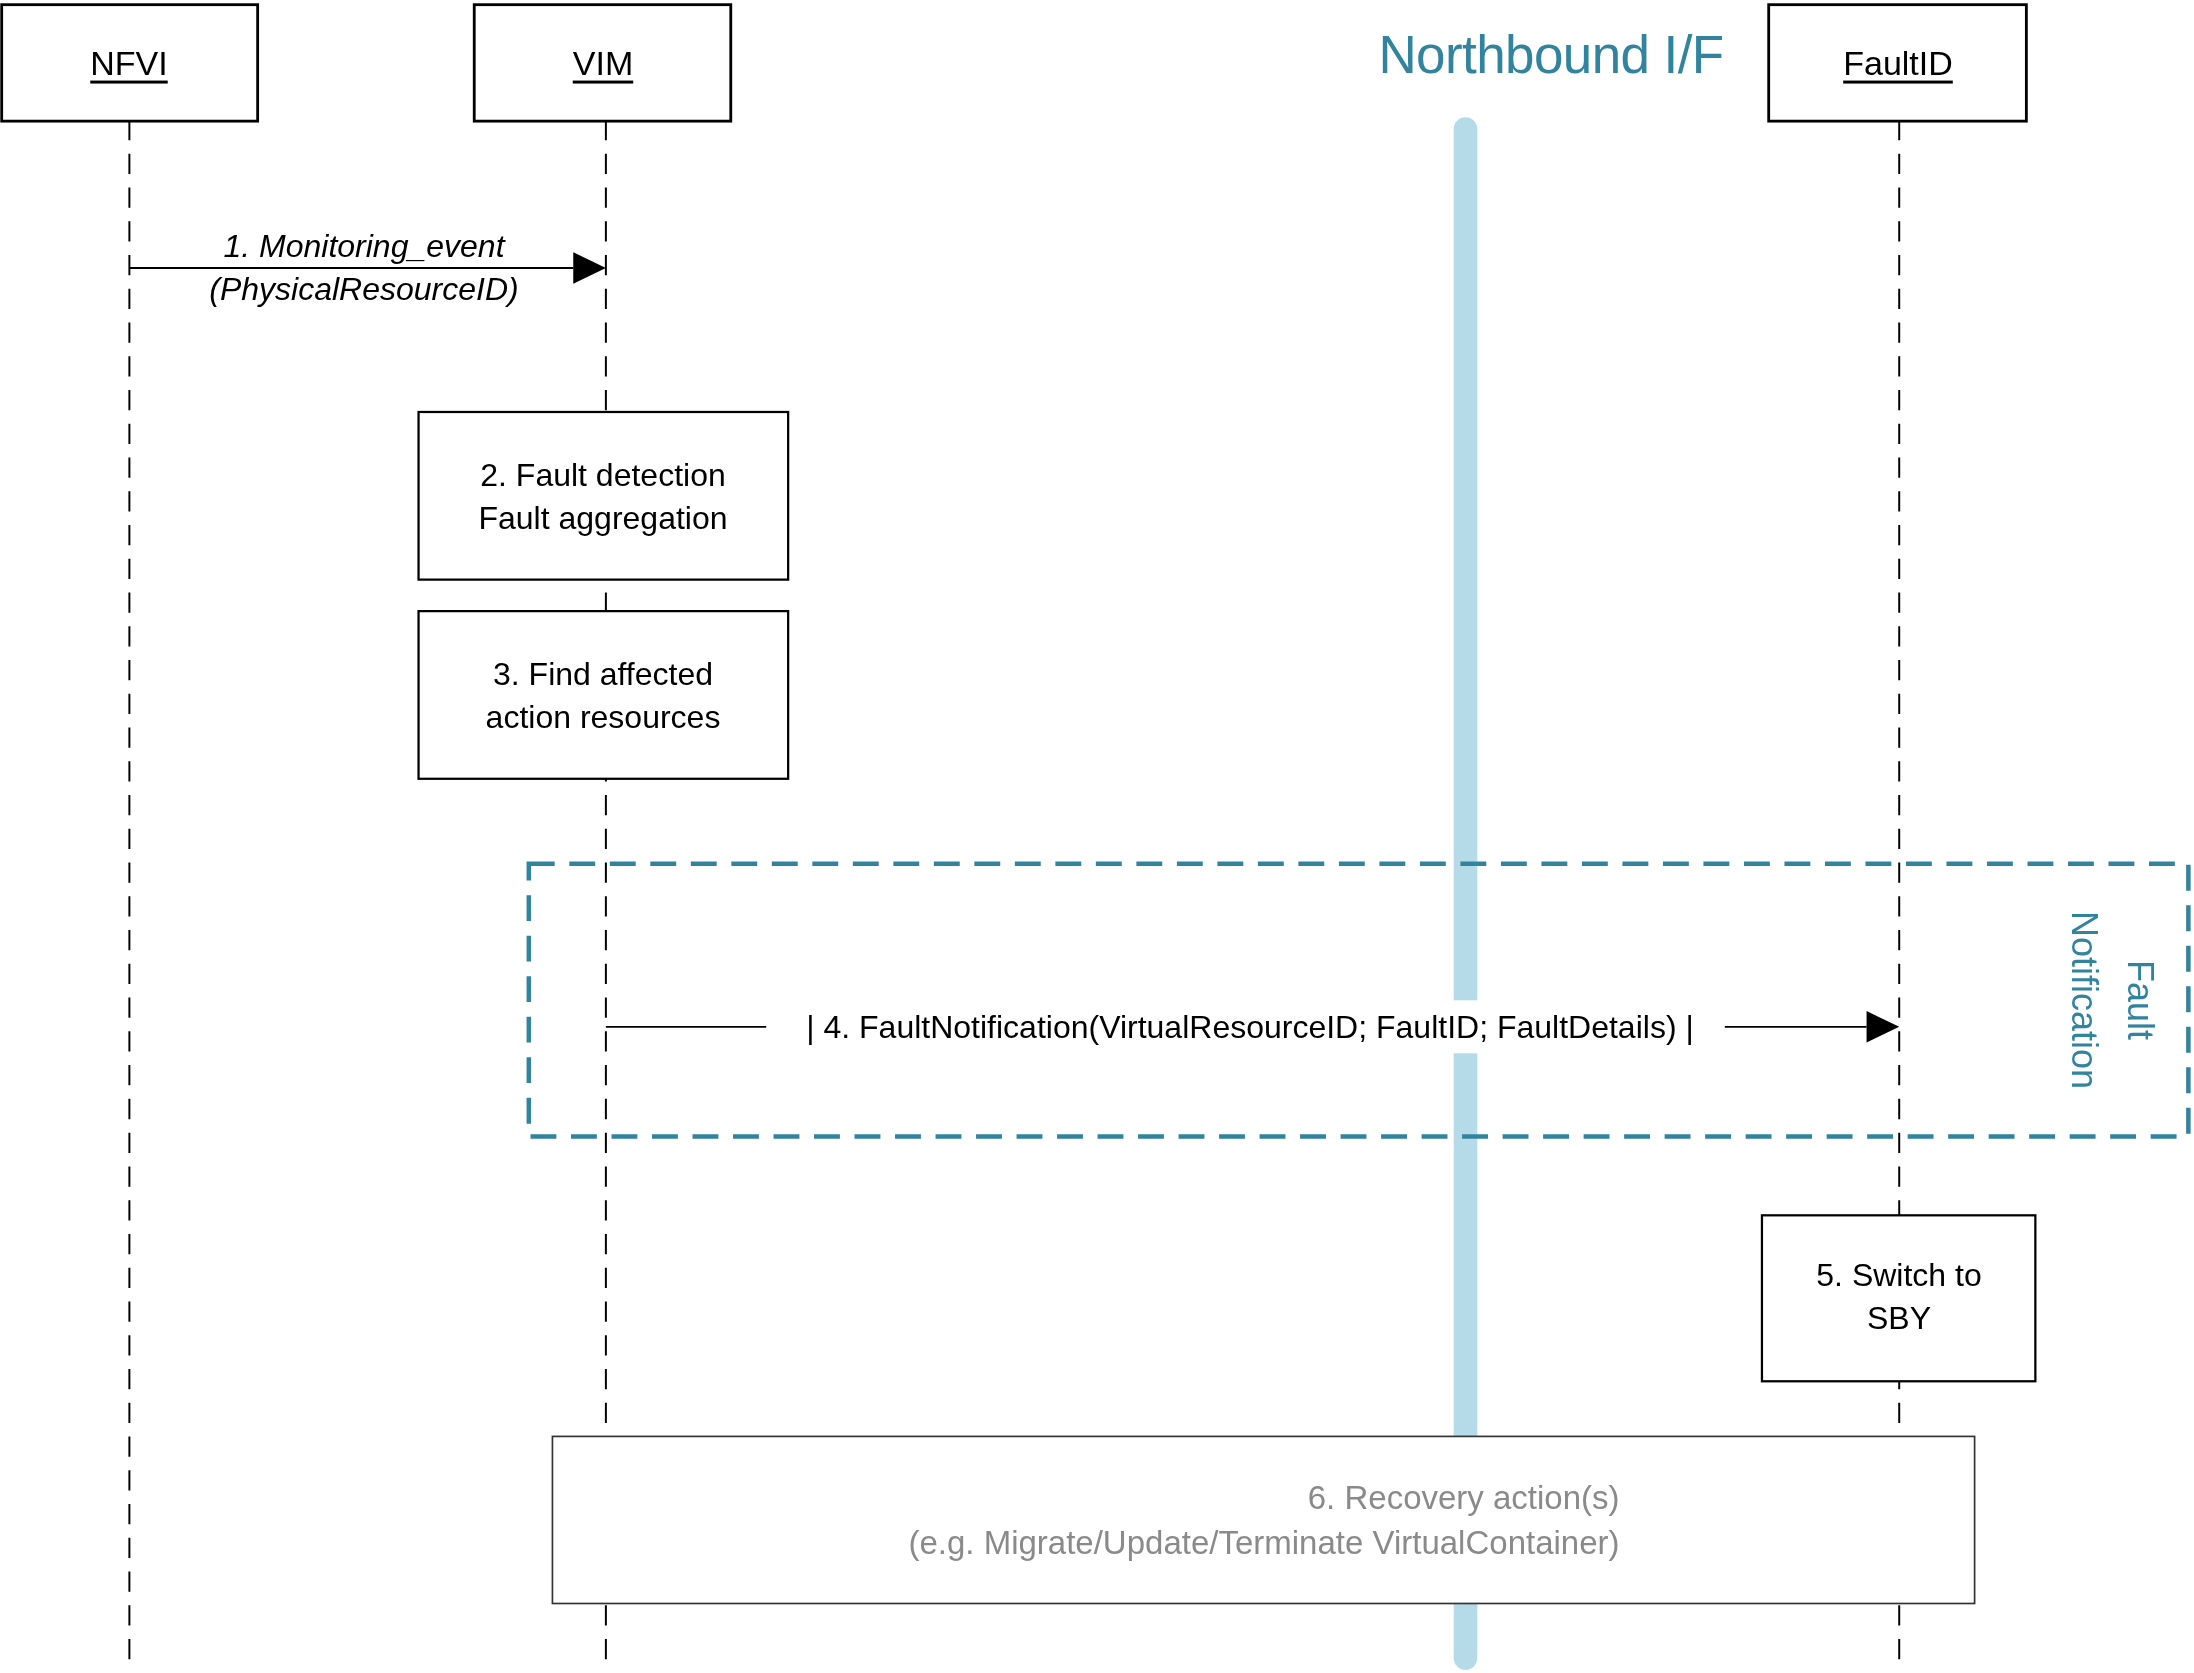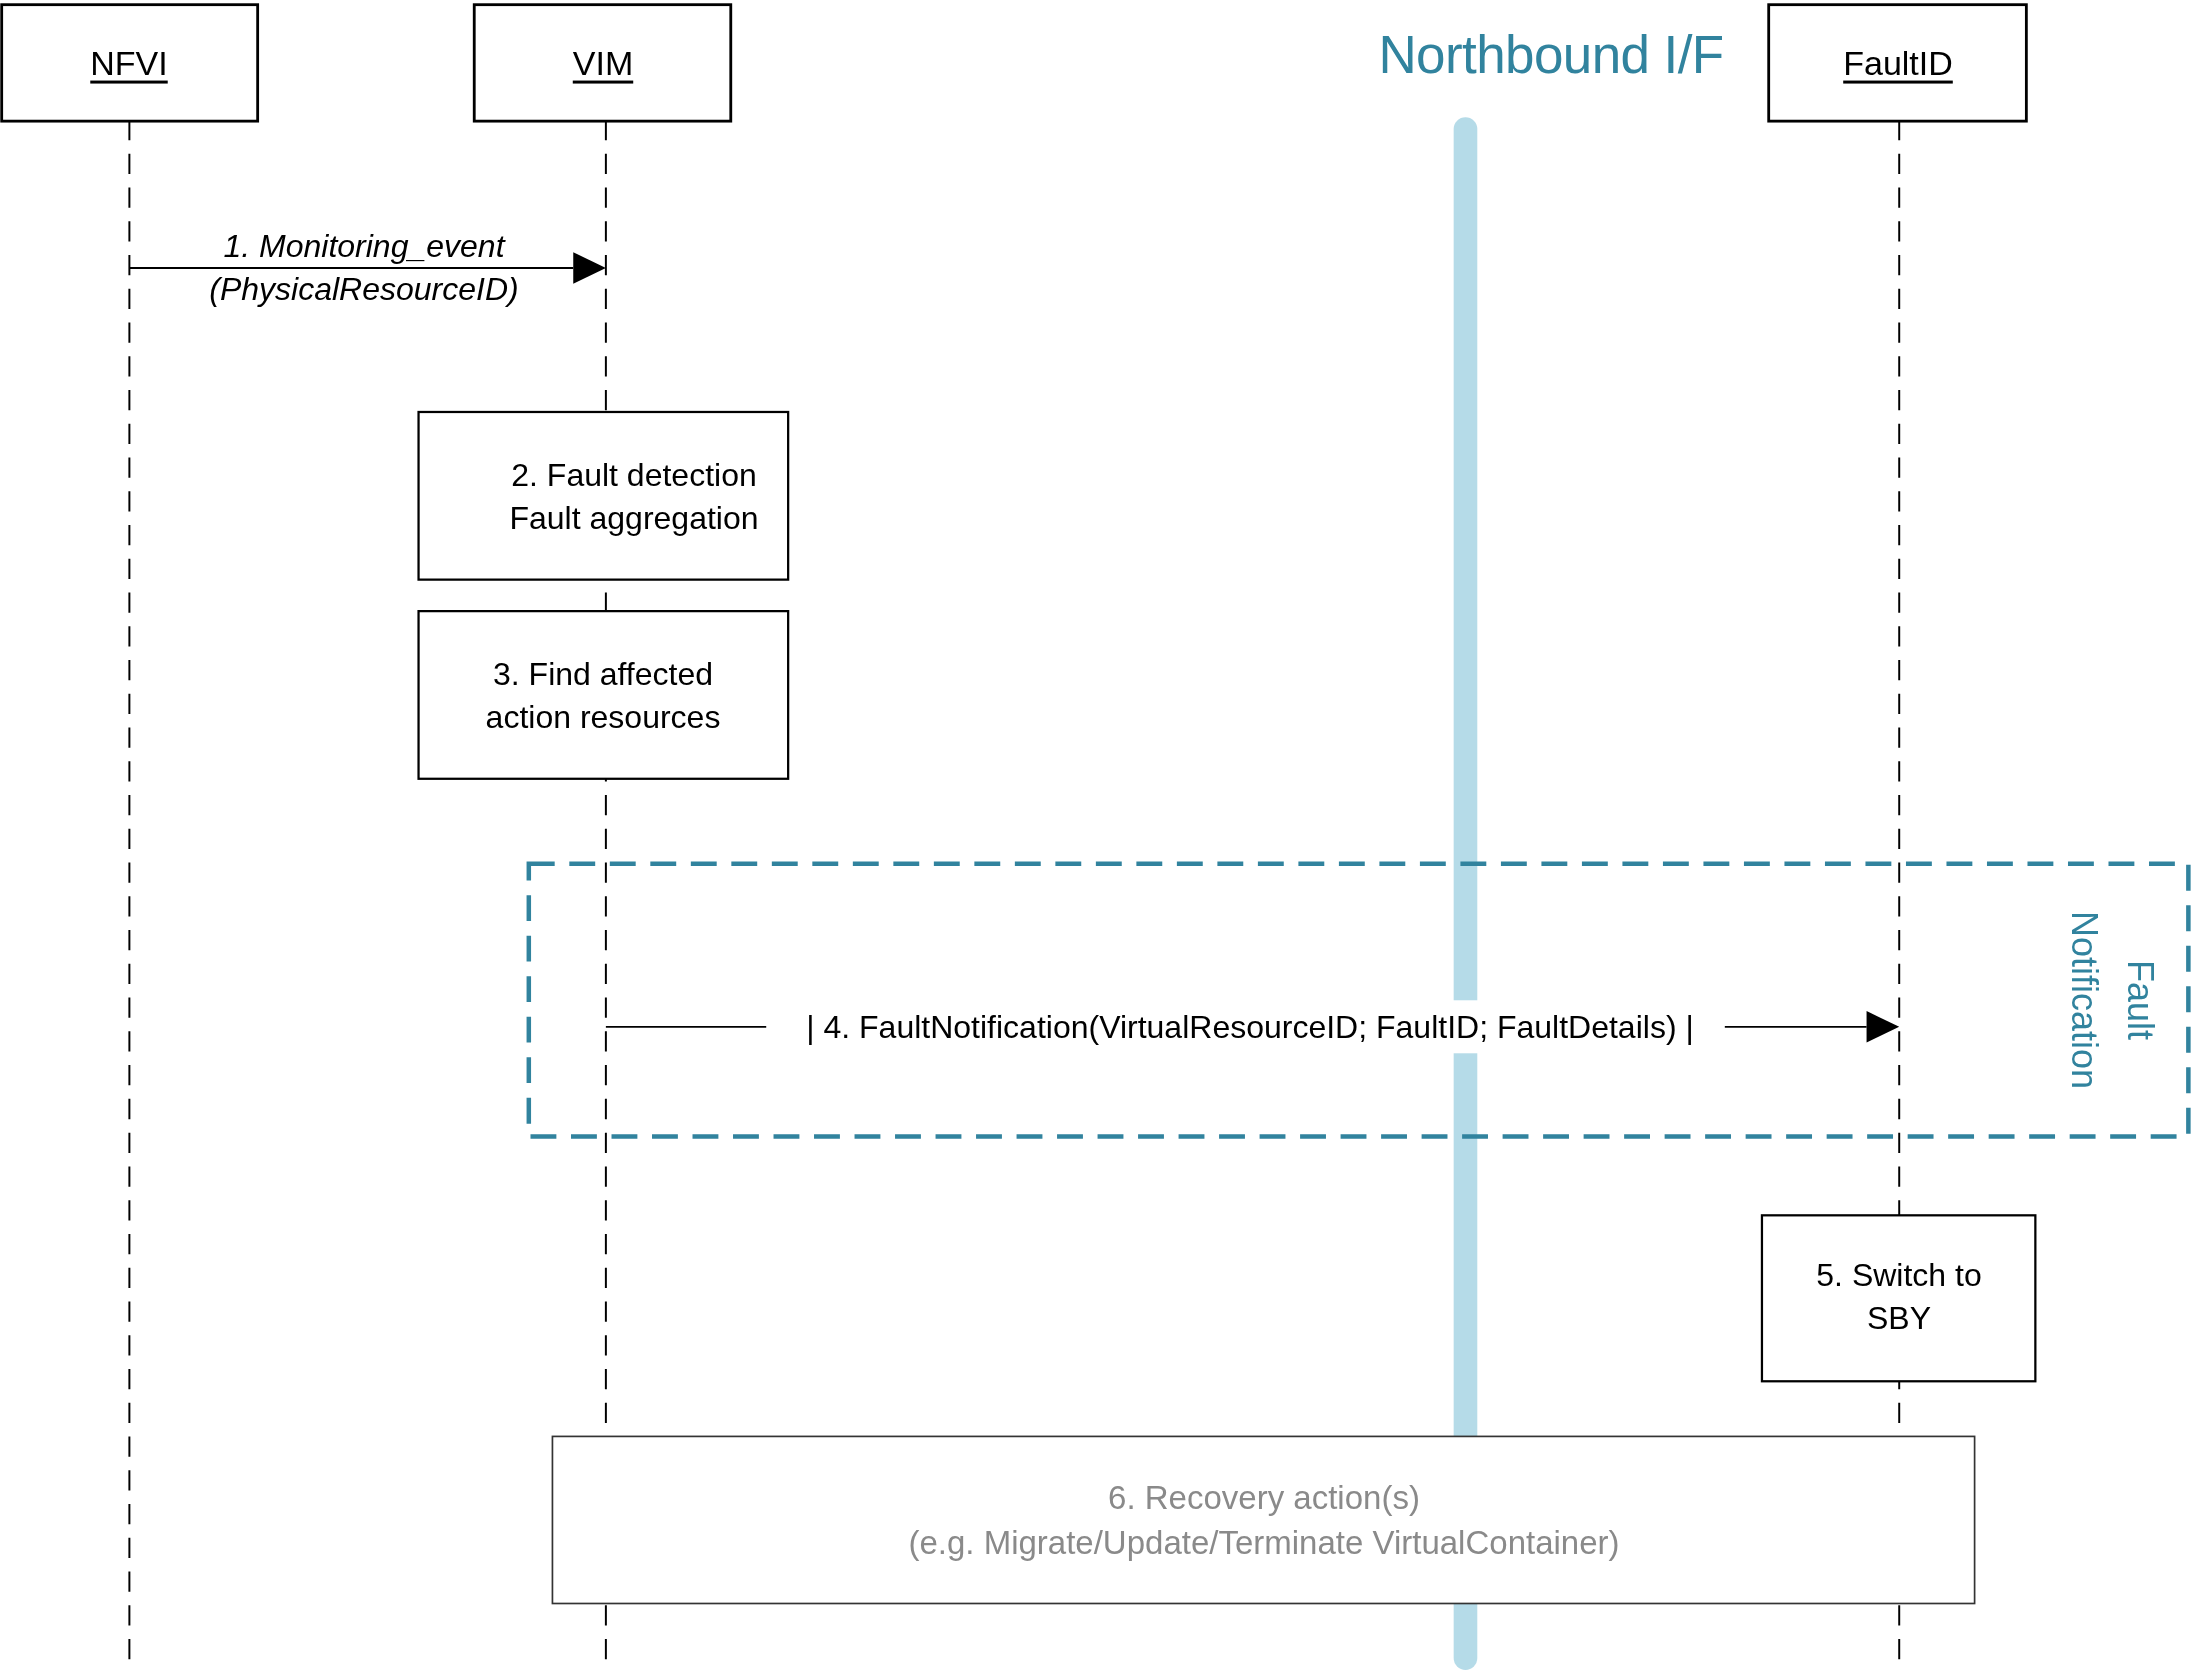--- a/index.html
+++ b/index.html
@@ -45,21 +45,21 @@
     background:#ffffff;
     padding:5.6px 3.4px;
   }
   .frame-label{
     font-size:36px;
     color:var(--teal);
     transform:translate(-50%,-50%) rotate(90deg);
   }
   .frame-label .line{display:block;line-height:56px;}
   .recovery-label{font-size:33px;color:var(--gray);}
-  .recovery-label .line{display:block;line-height:45px;}
+  .recovery-label .line{display:block;line-height:45px;text-align:right;}
 </style>
 </head>
 <body>
 
 <svg id="diagram-svg" width="2194" height="1674" viewBox="0 0 3900 2975">
 
   <line x1="230" y1="213" x2="230" y2="2960" stroke="#000" stroke-width="3.5" stroke-dasharray="36 24"></line>
   <line x1="1077" y1="213" x2="1077" y2="2960" stroke="#000" stroke-width="3.5" stroke-dasharray="36 24"></line>
   <line x1="3376" y1="213" x2="3376" y2="2960" stroke="#000" stroke-width="3.5" stroke-dasharray="36 24"></line>
 
@@ -88,21 +88,21 @@
 <div class="txt actor-label" style="left:603px;top:63px;">VIM</div>
 <div class="txt actor-label" style="left:1898px;top:63px;">FaultID</div>
 
 <div class="txt nb-title" style="left:1551px;top:55px;">Northbound I/F</div>
 
 <div class="txt msg-label" style="left:364px;top:268px;">
   <span class="line">1. Monitoring_event</span>
   <span class="line">(PhysicalResourceID)</span>
 </div>
 
-<div class="txt box-label" style="left:634px;top:497px;">
+<div class="txt box-label" style="left:603px;top:497px;">
   <span class="line">2. Fault detection</span>
   <span class="line">Fault aggregation</span>
 </div>
 
 <div class="txt box-label" style="left:603px;top:696px;">
   <span class="line">3. Find affected</span>
   <span class="line">action resources</span>
 </div>
 
 <div class="txt msg4-label" style="left:1250px;top:1027px;">| 4. FaultNotification(VirtualResourceID; FaultID; FaultDetails) |</div>

